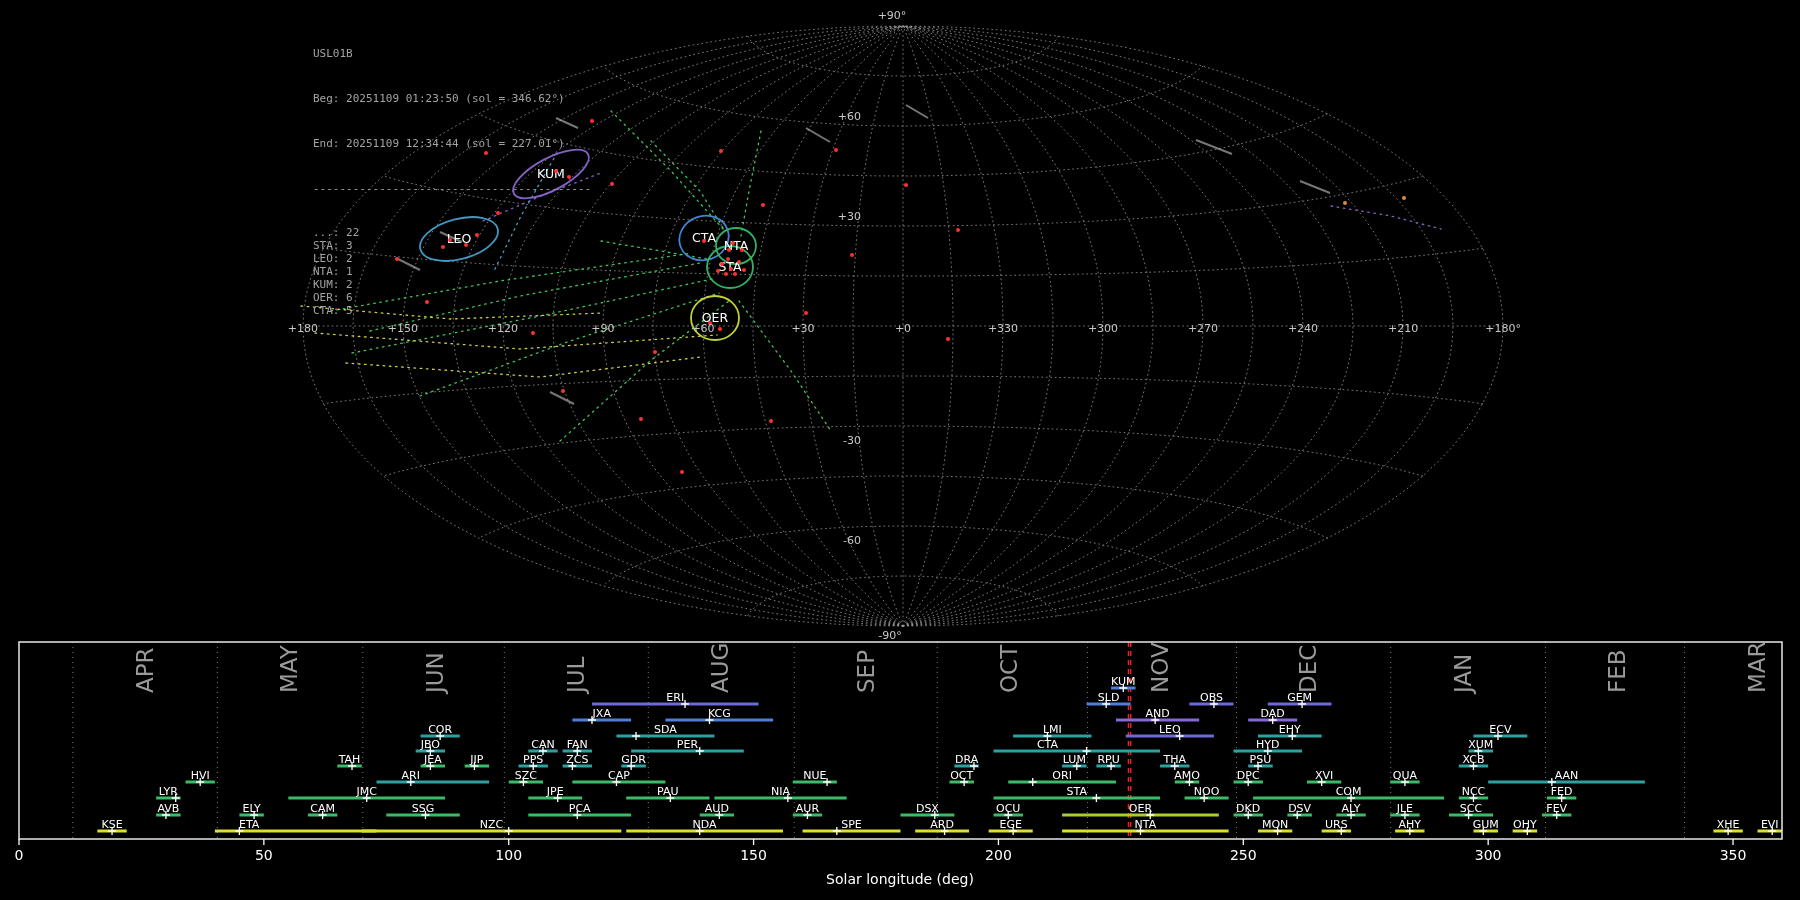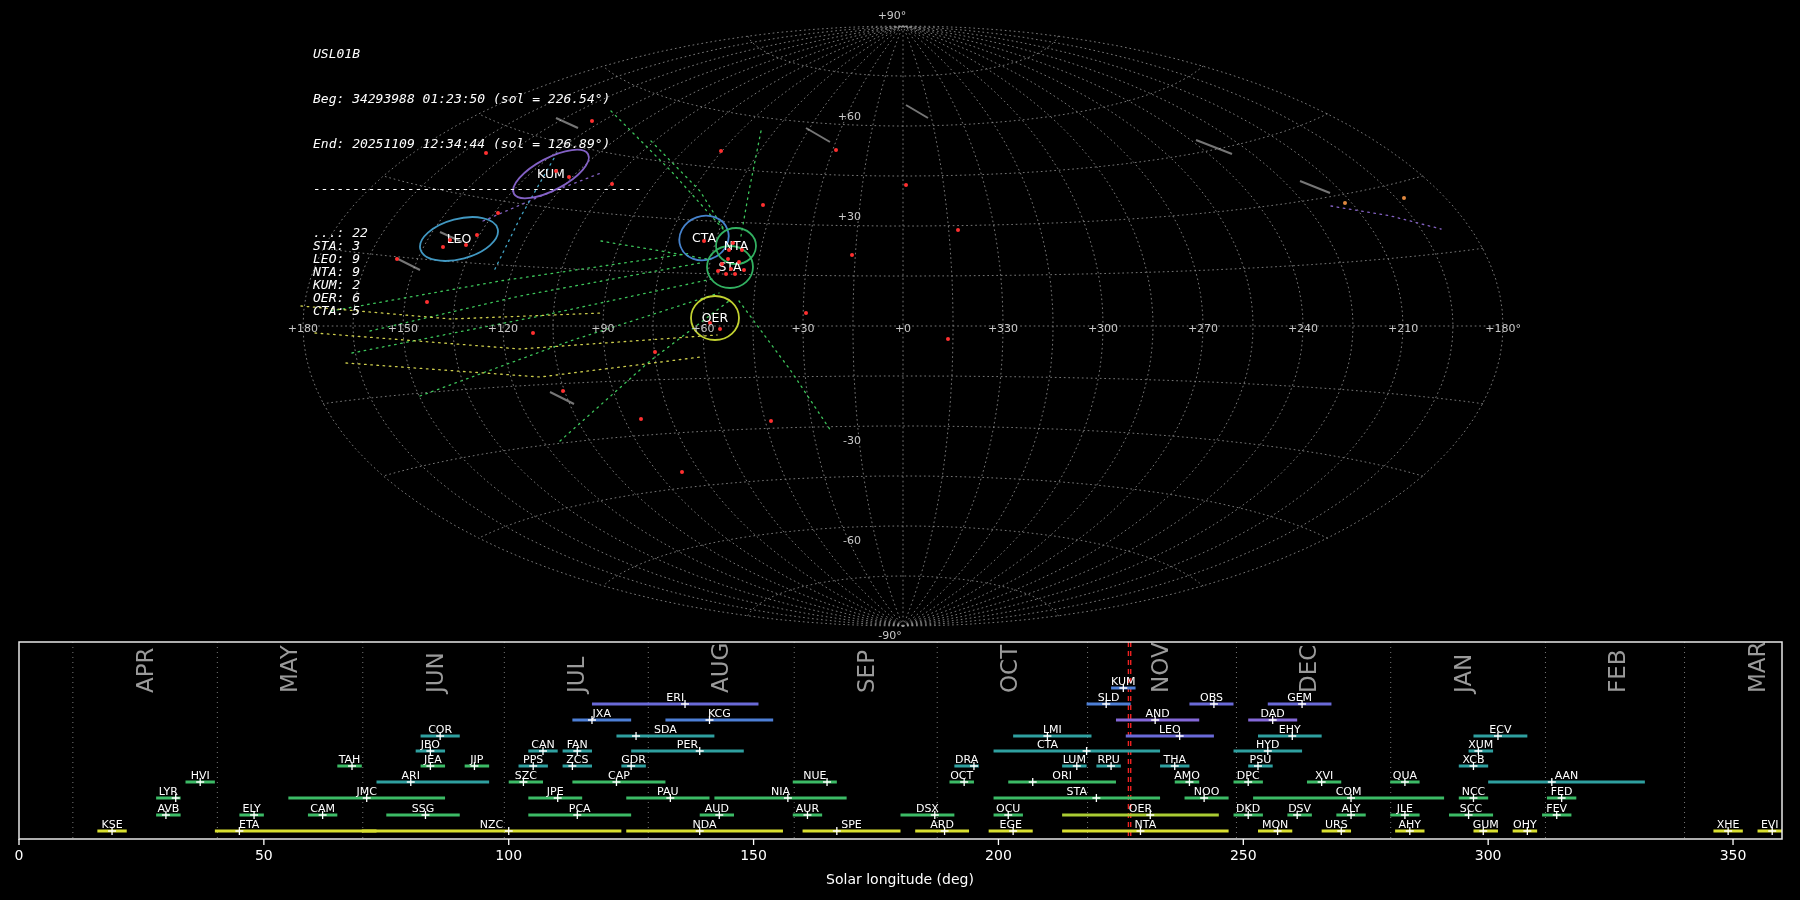--- a/index.html
+++ b/index.html
@@ -1,33 +1,33 @@
 <!DOCTYPE html>
 <html><head>
 <meta charset="utf-8">
 <style>
   html,body{margin:0;padding:0;background:#000;width:1800px;height:900px;overflow:hidden;}
   #app{position:absolute;left:0;top:0;width:1800px;height:900px;background:#000;font-family:"DejaVu Sans",sans-serif;}
   svg{position:absolute;left:0;top:0;font-family:"DejaVu Sans",sans-serif;}
-  .hdr{position:absolute;left:313px;top:16px;color:#ffffff;font-family:"DejaVu Sans Mono",monospace;
-       font-size:13px;line-height:15px;white-space:pre;z-index:5;font-style:italic;}
+  .hdr{position:absolute;left:313px;top:16px;color:#a3a3a3;font-family:"DejaVu Sans Mono",monospace;
+       font-size:11px;line-height:15px;white-space:pre;z-index:5;}
   .hdr .sep{letter-spacing:0;}
   #counts div{line-height:13px;}
 </style>
 </head>
 <body>
 
 <div id="app">
 
   <div class="hdr">
     <div>USL01B</div>
-    <div>Beg: 34293988 01:23:50 (sol = 226.54°)</div>
-    <div>End: 20251109 12:34:44 (sol = 126.89°)</div>
+    <div>Beg: 20251109 01:23:50 (sol = 346.62°)</div>
+    <div>End: 20251109 12:34:44 (sol = 227.01°)</div>
     <div class="sep">------------------------------------------</div>
-    <div id="counts"><div>...: 22</div><div>STA: 3</div><div>LEO: 9</div><div>NTA: 9</div><div>KUM: 2</div><div>OER: 6</div><div>CTA: 5</div></div>
+    <div id="counts"><div>...: 22</div><div>STA: 3</div><div>LEO: 2</div><div>NTA: 1</div><div>KUM: 2</div><div>OER: 6</div><div>CTA: 5</div></div>
   </div>
 
   <svg id="scene" width="1800" height="900" viewBox="0 0 1800 900">
     <g>
         <g>
           <polyline points="903.0,626.0 934.4,625.6 965.7,624.4 996.9,622.3 1027.8,619.5 1058.3,615.8 1088.4,611.3 1118.0,606.1 1147.1,600.1 1175.4,593.3 1203.0,585.8 1229.8,577.6 1255.7,568.7 1280.6,559.2 1304.5,549.0 1327.3,538.1 1348.9,526.8 1369.3,514.8 1388.4,502.3 1406.2,489.4 1422.7,476.0 1437.6,462.2 1451.2,448.0 1463.2,433.5 1473.7,418.7 1482.6,403.7 1489.9,388.4 1495.7,372.9 1499.8,357.4 1502.2,341.7 1503.0,326.0 1502.2,310.3 1499.8,294.6 1495.7,279.1 1489.9,263.6 1482.6,248.3 1473.7,233.3 1463.2,218.5 1451.2,204.0 1437.6,189.8 1422.7,176.0 1406.2,162.6 1388.4,149.7 1369.3,137.2 1348.9,125.2 1327.3,113.9 1304.5,103.0 1280.6,92.8 1255.7,83.3 1229.8,74.4 1203.0,66.2 1175.4,58.7 1147.1,51.9 1118.0,45.9 1088.4,40.7 1058.3,36.2 1027.8,32.5 996.9,29.7 965.7,27.6 934.4,26.4 903.0,26.0" fill="none" stroke="#999999" stroke-width="1" stroke-dasharray="0.9 3.6" opacity="0.78" stroke-linecap="round"></polyline>
           <polyline points="903.0,626.0 934.0,624.3 964.7,621.8 994.9,618.5 1024.6,614.5 1053.7,609.7 1082.3,604.2 1110.1,598.0 1137.1,591.2 1163.3,583.7 1188.7,575.6 1213.1,566.8 1236.6,557.5 1259.0,547.7 1280.4,537.4 1300.6,526.5 1319.7,515.2 1337.7,503.5 1354.4,491.4 1369.9,478.9 1384.1,466.1 1397.1,453.0 1408.7,439.6 1419.0,425.9 1428.0,412.0 1435.6,398.0 1441.9,383.8 1446.8,369.4 1450.2,355.0 1452.3,340.5 1453.0,326.0 1452.3,311.5 1450.2,297.0 1446.8,282.6 1441.9,268.2 1435.6,254.0 1428.0,240.0 1419.0,226.1 1408.7,212.4 1397.1,199.0 1384.1,185.9 1369.9,173.1 1354.4,160.6 1337.7,148.5 1319.7,136.8 1300.6,125.5 1280.4,114.6 1259.0,104.3 1236.6,94.5 1213.1,85.2 1188.7,76.4 1163.3,68.3 1137.1,60.8 1110.1,54.0 1082.3,47.8 1053.7,42.3 1024.6,37.5 994.9,33.5 964.7,30.2 934.0,27.7 903.0,26.0" fill="none" stroke="#999999" stroke-width="1" stroke-dasharray="0.9 3.6" opacity="0.78" stroke-linecap="round"></polyline>
           <polyline points="903.0,626.0 933.1,623.1 962.6,619.3 991.4,614.9 1019.5,609.8 1046.9,604.1 1073.5,597.7 1099.3,590.7 1124.1,583.1 1148.1,575.0 1171.1,566.4 1193.1,557.3 1214.2,547.7 1234.2,537.7 1253.1,527.3 1271.0,516.5 1287.8,505.4 1303.5,493.9 1318.1,482.1 1331.6,470.1 1343.9,457.8 1355.1,445.2 1365.1,432.5 1374.0,419.6 1381.7,406.5 1388.2,393.3 1393.5,380.0 1397.7,366.6 1400.7,353.1 1402.4,339.5 1403.0,326.0 1402.4,312.5 1400.7,298.9 1397.7,285.4 1393.5,272.0 1388.2,258.7 1381.7,245.5 1374.0,232.4 1365.1,219.5 1355.1,206.8 1343.9,194.2 1331.6,181.9 1318.1,169.9 1303.5,158.1 1287.8,146.6 1271.0,135.5 1253.1,124.7 1234.2,114.3 1214.2,104.3 1193.1,94.7 1171.1,85.6 1148.1,77.0 1124.1,68.9 1099.3,61.3 1073.5,54.3 1046.9,47.9 1019.5,42.2 991.4,37.1 962.6,32.7 933.1,28.9 903.0,26.0" fill="none" stroke="#999999" stroke-width="1" stroke-dasharray="0.9 3.6" opacity="0.78" stroke-linecap="round"></polyline>
           <polyline points="903.0,626.0 931.6,621.8 959.5,617.0 986.6,611.5 1012.8,605.5 1038.1,598.8 1062.5,591.7 1086.0,584.0 1108.6,575.9 1130.2,567.3 1150.8,558.3 1170.4,548.9 1189.1,539.1 1206.8,529.0 1223.5,518.6 1239.2,507.9 1253.8,497.0 1267.5,485.7 1280.2,474.3 1291.8,462.6 1302.4,450.8 1312.0,438.8 1320.6,426.6 1328.2,414.3 1334.8,401.9 1340.4,389.4 1344.9,376.8 1348.5,364.2 1351.0,351.5 1352.5,338.7 1353.0,326.0 1352.5,313.3 1351.0,300.5 1348.5,287.8 1344.9,275.2 1340.4,262.6 1334.8,250.1 1328.2,237.7 1320.6,225.4 1312.0,213.2 1302.4,201.2 1291.8,189.4 1280.2,177.7 1267.5,166.3 1253.8,155.0 1239.2,144.1 1223.5,133.4 1206.8,123.0 1189.1,112.9 1170.4,103.1 1150.8,93.7 1130.2,84.7 1108.6,76.1 1086.0,68.0 1062.5,60.3 1038.1,53.2 1012.8,46.5 986.6,40.5 959.5,35.0 931.6,30.2 903.0,26.0" fill="none" stroke="#999999" stroke-width="1" stroke-dasharray="0.9 3.6" opacity="0.78" stroke-linecap="round"></polyline>
           <polyline points="903.0,626.0 929.8,620.7 955.6,614.8 980.5,608.4 1004.4,601.5 1027.4,594.1 1049.5,586.3 1070.6,578.0 1090.7,569.4 1109.9,560.5 1128.2,551.2 1145.5,541.6 1161.9,531.7 1177.3,521.6 1191.8,511.2 1205.5,500.6 1218.1,489.8 1229.9,478.9 1240.8,467.7 1250.8,456.4 1259.9,445.0 1268.1,433.4 1275.5,421.8 1282.0,410.0 1287.6,398.1 1292.3,386.2 1296.2,374.2 1299.2,362.2 1301.3,350.2 1302.6,338.1 1303.0,326.0 1302.6,313.9 1301.3,301.8 1299.2,289.8 1296.2,277.8 1292.3,265.8 1287.6,253.9 1282.0,242.0 1275.5,230.2 1268.1,218.6 1259.9,207.0 1250.8,195.6 1240.8,184.3 1229.9,173.1 1218.1,162.2 1205.5,151.4 1191.8,140.8 1177.3,130.4 1161.9,120.3 1145.5,110.4 1128.2,100.8 1109.9,91.5 1090.7,82.6 1070.6,74.0 1049.5,65.7 1027.4,57.9 1004.4,50.5 980.5,43.6 955.6,37.2 929.8,31.3 903.0,26.0" fill="none" stroke="#999999" stroke-width="1" stroke-dasharray="0.9 3.6" opacity="0.78" stroke-linecap="round"></polyline>

